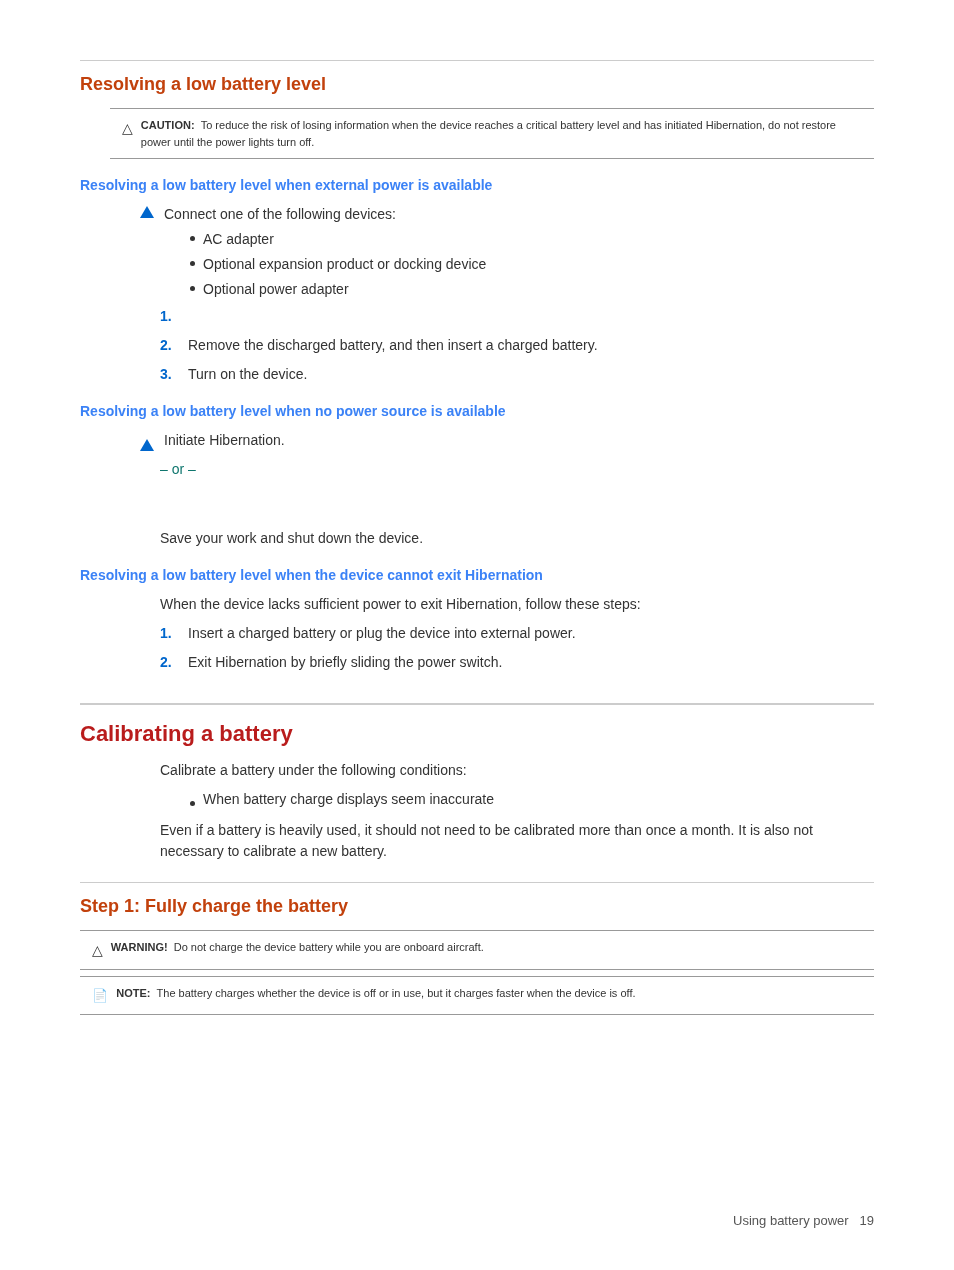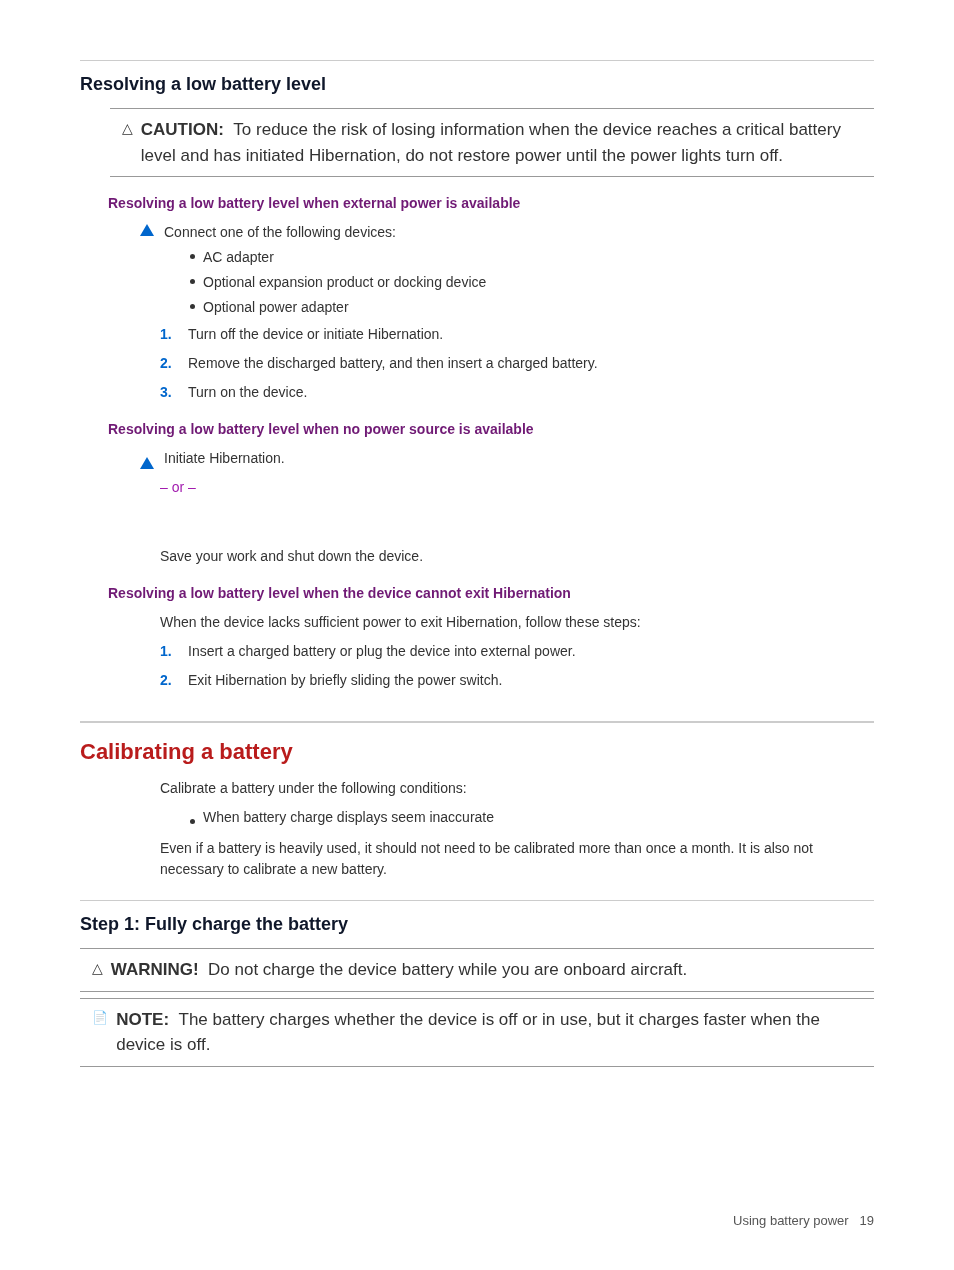--- a/index.html
+++ b/index.html
@@ -15,44 +15,43 @@
       background: #fff;
       width: 954px;
       min-height: 1270px;
       padding: 40px 80px 60px 80px;
       line-height: 1.5;
     }
 
     .section-heading {
       font-size: 18px;
       font-weight: bold;
-      color: #0f172a;
+      color: #c2410c;
       border-top: 1px solid #ccc;
       padding-top: 10px;
       margin-bottom: 10px;
       margin-top: 20px;
     }
 
     .major-heading {
       font-size: 22px;
       font-weight: bold;
       color: #b91c1c;
       border-top: 2px solid #ccc;
       padding-top: 12px;
       margin-top: 30px;
       margin-bottom: 10px;
     }
 
     .sub-heading {
       font-size: 14px;
       font-weight: bold;
-      color: #701a75;
+      color: #3b82f6;
       margin-top: 16px;
       margin-bottom: 8px;
-      margin-left: 28px;
     }
 
     .caution-box {
       border-top: 1px solid #999;
       border-bottom: 1px solid #999;
       padding: 8px 12px;
       margin: 10px 0 16px 30px;
       display: flex;
       align-items: flex-start;
       gap: 8px;
@@ -84,21 +83,21 @@
       flex-shrink: 0;
       margin-top: 1px;
     }
 
     .caution-label {
       font-weight: bold;
       color: #333;
     }
 
     .caution-text {
-      font-size: 17px;
+      font-size: 11px;
       color: #333;
     }
 
     .triangle-icon-blue {
       display: inline-block;
       width: 0;
       height: 0;
       border-left: 7px solid transparent;
       border-right: 7px solid transparent;
       border-bottom: 12px solid #0066cc;
@@ -154,21 +153,21 @@
       color: #0066cc;
       font-weight: bold;
       min-width: 20px;
       flex-shrink: 0;
     }
 
     .or-text {
       margin-left: 80px;
       margin-top: 8px;
       margin-bottom: 8px;
-      color: #a21caf;
+      color: #0f766e;
     }
 
     .save-text {
       margin-left: 80px;
       margin-bottom: 8px;
       color: #333;
       margin-top: 48px;
     }
 
     .calibrate-intro {
@@ -247,21 +246,20 @@
   </div>
   <div class="bullet-item">
     <span class="bullet-dot"></span>
     <span>Optional power adapter</span>
   </div>
 
 
   <div class="numbered-list">
     <div class="numbered-item">
       <span class="num-label">1.</span>
-      <span>Turn off the device or initiate Hibernation.</span>
     </div>
     <div class="numbered-item">
       <span class="num-label">2.</span>
       <span>Remove the discharged battery, and then insert a charged battery.</span>
     </div>
     <div class="numbered-item">
       <span class="num-label">3.</span>
       <span>Turn on the device.</span>
     </div>
   </div>

